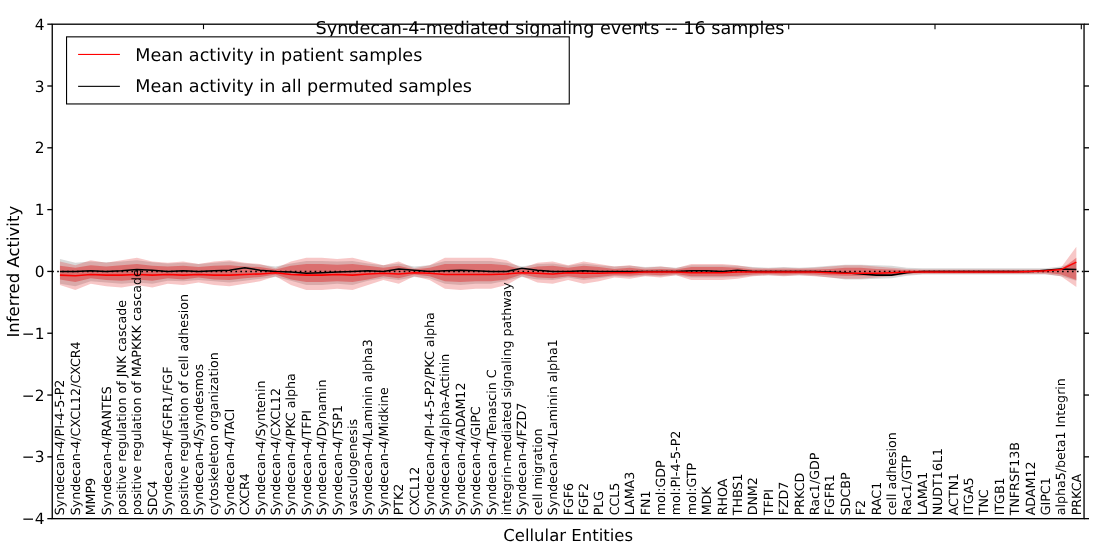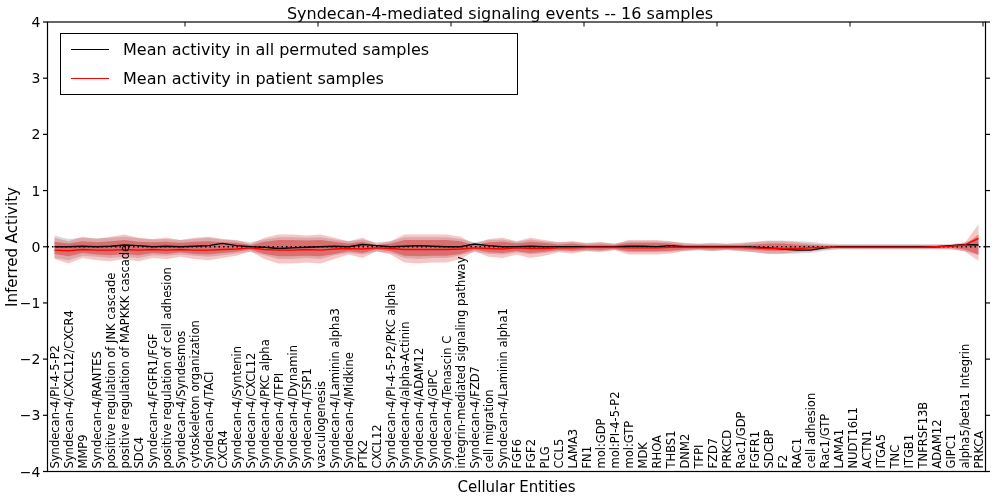--- a/index.html
+++ b/index.html
@@ -1,18 +1,18 @@
 <!DOCTYPE html>
 <html><head>
 <meta charset="utf-8">
 <style>
   html,body{margin:0;padding:0;background:#ffffff;}
   .figure{position:relative;width:1000px;height:500px;background:#ffffff;overflow:hidden;
           font-family:"DejaVu Sans","Liberation Sans",sans-serif;color:#000;}
-  .title{position:absolute;left:0;top:4px;width:1000px;text-align:center;
+  .title{position:absolute;left:0;top:16px;width:1000px;text-align:center;
          font-size:16px;line-height:20px;}
   .plot-svg{position:absolute;left:0;top:0;}
   .legend{position:absolute;left:60px;top:33px;width:458px;height:62px;
           border:1px solid #000;background:#fff;display:flex;flex-direction:column;
           justify-content:space-evenly;padding:0;box-sizing:border-box;z-index:5;}
   .legend-row{display:flex;align-items:center;height:28px;}
   .legend-line{width:38px;height:0;border-top:1.6px solid #000;margin-left:10px;flex:0 0 38px;}
   .legend-label{margin-left:14px;font-size:16px;white-space:nowrap;}
   .xaxis-label{position:absolute;left:0;top:478px;width:1033px;text-align:center;
                font-size:15px;}
@@ -133,24 +133,24 @@
       <text x="912.5" y="468.5" font-size="11.5px" text-anchor="start" transform="rotate(-90 912.5 468.5)">ITGB1</text>
       <text x="926.5" y="468.5" font-size="11.5px" text-anchor="start" transform="rotate(-90 926.5 468.5)">TNFRSF13B</text>
       <text x="940.5" y="468.5" font-size="11.5px" text-anchor="start" transform="rotate(-90 940.5 468.5)">ADAM12</text>
       <text x="954.5" y="468.5" font-size="11.5px" text-anchor="start" transform="rotate(-90 954.5 468.5)">GIPC1</text>
       <text x="968.5" y="468.5" font-size="11.5px" text-anchor="start" transform="rotate(-90 968.5 468.5)">alpha5/beta1 Integrin</text>
       <text x="982.5" y="468.5" font-size="11.5px" text-anchor="start" transform="rotate(-90 982.5 468.5)">PRKCA</text>
     </svg>
 
   <div class="legend">
     <div class="legend-row">
+      <span class="legend-line" style="border-top-color: rgb(255, 0, 0);"></span>
+      <span class="legend-label">Mean activity in patient samples</span>
+    </div>
+    <div class="legend-row">
       <span class="legend-line" style="border-top-color: rgb(0, 0, 0);"></span>
       <span class="legend-label">Mean activity in all permuted samples</span>
-    </div>
-    <div class="legend-row">
-      <span class="legend-line" style="border-top-color: rgb(255, 0, 0);"></span>
-      <span class="legend-label">Mean activity in patient samples</span>
     </div>
   </div>
 
   <div class="xaxis-label">Cellular Entities</div>
   <div class="yaxis-label">Inferred Activity</div>
 </div>
 
 </body></html>

